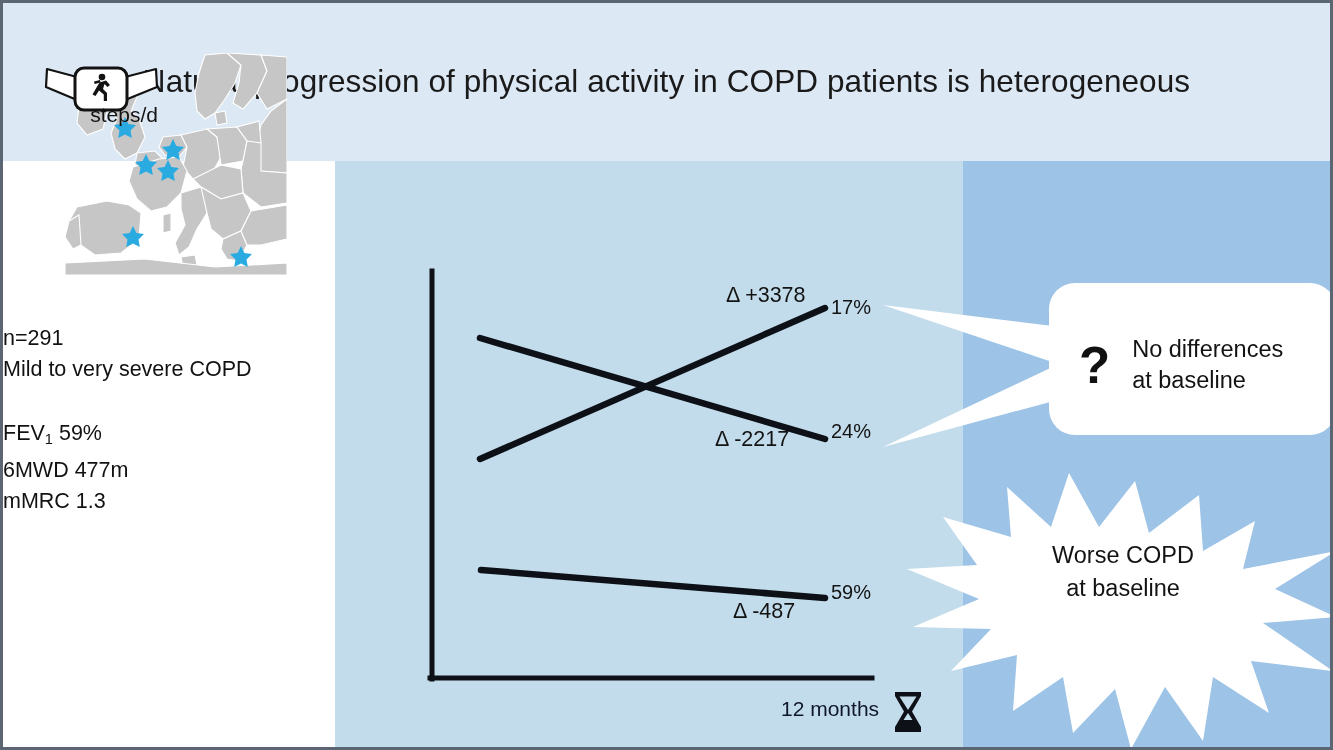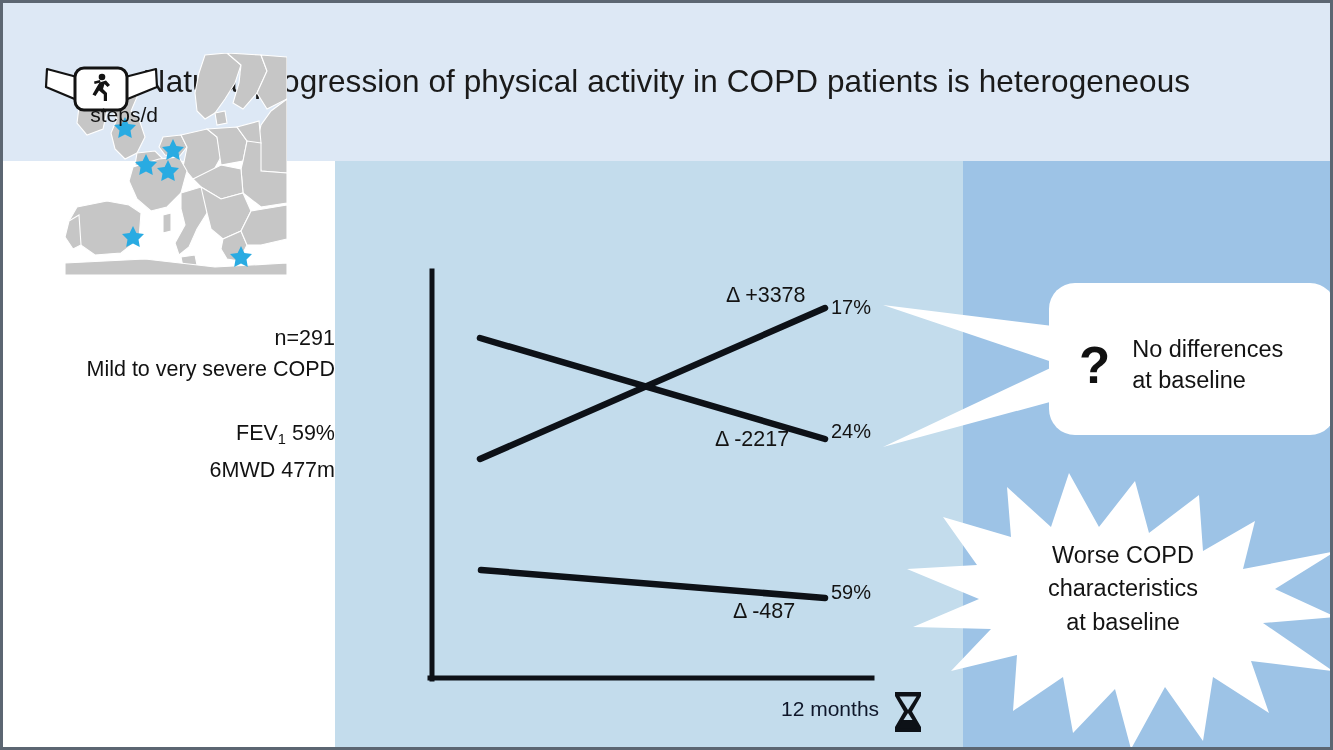--- a/index.html
+++ b/index.html
@@ -43,21 +43,21 @@
   }
 
   
   .map-wrap{
     position:absolute;left:52px;top:50px;width:232px;height:222px;
   }
   .map-wrap svg{display:block;width:100%;height:100%;}
 
   .stats{
     position:absolute;left:0;top:320px;width:332px;
-    text-align:right;color:#121212;
+    text-align:left;color:#121212;
   }
   .stats .line{font-size:21.5px;line-height:31px;white-space:nowrap;}
   .stats .gap{height:33px;}
   .stats sub{font-size:.68em;vertical-align:-.28em;}
 
   
   .chart{position:absolute;left:332px;top:158px;width:628px;height:592px;}
   .chart svg{display:block;width:100%;height:100%;overflow:visible;}
 
   .device{
@@ -179,20 +179,21 @@
       </g>
     </svg>
   </div>
 
   <div class="stats">
     <div class="line">n=291</div>
     <div class="line">Mild to very severe COPD</div>
     <div class="gap"></div>
     <div class="line"><span>FEV</span><sub>1</sub><span> 59%</span></div>
     <div class="line">6MWD 477m</div>
+    <div class="line">mMRC 1.3</div>
   </div>
 
   <div class="chart">
     <svg viewBox="0 0 628 592" xmlns="http://www.w3.org/2000/svg">
       <g stroke="#0d1117" stroke-width="5" fill="none" stroke-linecap="square">
         <path d="M97 110 L97 518"></path>
         <path d="M95 517 L537 517"></path>
       </g>
       <g stroke="#0d1117" stroke-width="6.5" fill="none" stroke-linecap="round">
         <path d="M145 298 L490 147"></path>
@@ -259,17 +260,16 @@
     <svg viewBox="0 0 433 288" xmlns="http://www.w3.org/2000/svg">
       <polygon fill="#ffffff" points="
         166,8  196,62  232,16  246,68  296,30  300,86  352,56  340,104
         433,86  372,124  433,152  360,158  430,206  348,196  366,248  310,212
         300,276  262,222  228,284  212,224  170,268  160,212  110,246  114,190
         48,206  88,164  10,162  76,134  4,104  74,100  40,52  108,72  104,22  148,62"></polygon>
     </svg>
   </div>
   <div class="burst-text">
     <div>Worse COPD</div>
-    <div>characteristics</div>
     <div>at baseline</div>
   </div>
 
 </div>
 
 </body></html>

